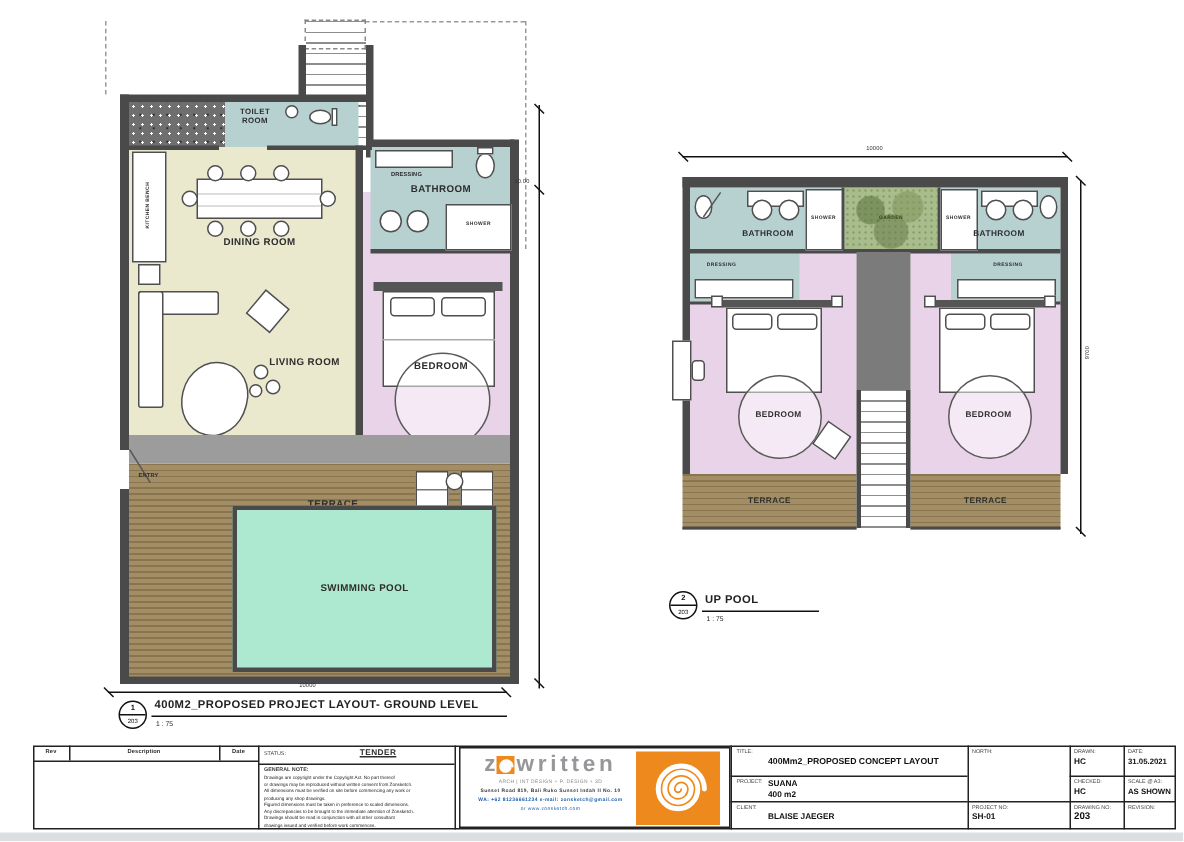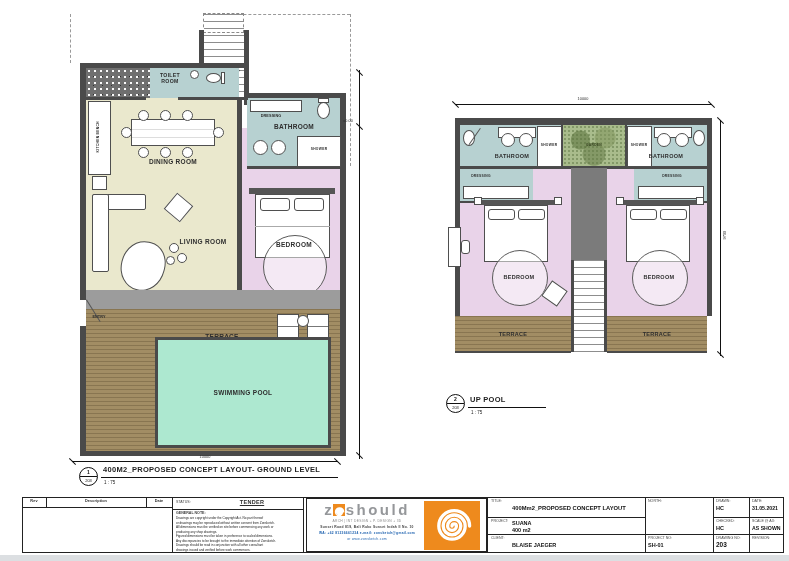--- a/index.html
+++ b/index.html
@@ -137,21 +137,21 @@
   <div class="dim" style="left:359px;top:70px;width:1px;height:389px;"></div>
   <div class="tick" style="left:355px;top:72px;"></div>
   <div class="tick" style="left:355px;top:126px;"></div>
   <div class="tick" style="left:355px;top:455px;"></div>
   <div class="lbl sm" style="left:348px;top:119px;font-weight:400;">±0.00</div>
 
   <div class="callout" style="left:79px;top:467px;">
     <div class="c-num">1</div>
     <div class="c-sheet">203</div>
   </div>
-  <div class="vtitle" style="left:103px;top:465px;">400M2_PROPOSED CONCEPT LAYOUT- GROUND LEVEL</div>
+  <div class="vtitle" style="left:103px;top:465px;">400M2_PROPOSED PROJECT LAYOUT- GROUND LEVEL</div>
   <div class="abs" style="left:101px;top:477px;width:237px;height:1px;background:#111;"></div>
   <div class="vscale" style="left:104px;top:480px;">1 : 75</div>
 
   <div class="dim" style="left:455px;top:104px;width:257px;height:1px;"></div>
   <div class="tick" style="left:451px;top:104px;"></div>
   <div class="tick" style="left:707px;top:104px;"></div>
   <div class="lbl sm" style="left:583px;top:97px;font-weight:400;">10000</div>
 
   <div class="floor" style="left:460px;top:168px;width:111px;height:148px;background:#e9d3e9;"></div>
   <div class="floor" style="left:607px;top:168px;width:100px;height:148px;background:#e9d3e9;"></div>
@@ -264,21 +264,21 @@
   <div class="note" style="left:176px;top:547.5px;">drawings issued and verified before work commences.</div>
 
   <div class="abs" style="left:306px;top:498px;width:181px;height:54px;border:1px solid #222;background:#fff;"></div>
   <div class="abs" style="left:312px;top:501px;width:110px;height:17px;display:flex;align-items:center;justify-content:center;">
     <span style="font-size:15px;font-weight:700;color:#95979a;line-height:1;">z</span>
     <span class="abs" style="position:static;display:inline-block;width:12px;height:12px;background:#ee8a1d;margin:0 1px;">
       <svg viewBox="0 0 60 60" width="12" height="12">
           <path d="M30 30 a3 3 0 0 1 6 0 a6 6 0 0 1 -12 0 a9 9 0 0 1 18 0 a12 12 0 0 1 -24 0 a15 15 0 0 1 30 0 a18 18 0 0 1 -36 0 a21 21 0 0 1 42 0" fill="none" stroke="#fff" stroke-width="6" stroke-linecap="round"></path>
         </svg>
     </span>
-    <span style="font-size:15px;font-weight:700;color:#95979a;letter-spacing:2.5px;line-height:1;">should</span>
+    <span style="font-size:15px;font-weight:700;color:#95979a;letter-spacing:2.5px;line-height:1;">written</span>
   </div>
   <div class="lbl xs" style="left:367px;top:520px;color:#8a8a8a;font-weight:400;">ARCH | INT DESIGN + P. DESIGN + 3D</div>
   <div class="lbl xs" style="left:367px;top:526px;color:#3a3a3a;">Sunset Road 819, Bali Ruko Sunset Indah II No. 10</div>
   <div class="lbl xs" style="left:367px;top:532px;color:#1a5fae;">WA: +62 81236661234  e-mail: zonsketch@gmail.com</div>
   <div class="lbl xs" style="left:367px;top:538px;color:#1a5fae;font-weight:400;">or www.zonsketch.com</div>
   <div class="abs" style="left:424px;top:501px;width:56px;height:49px;background:#ee8a1d;display:flex;align-items:center;justify-content:center;">
     <svg viewBox="0 0 60 60" width="44" height="44">
         <path d="M30 30 a3 3 0 0 1 6 0 a6 6 0 0 1 -12 0 a9 9 0 0 1 18 0 a12 12 0 0 1 -24 0 a15 15 0 0 1 30 0 a18 18 0 0 1 -36 0 a21 21 0 0 1 42 0" fill="none" stroke="#fff" stroke-width="4.5" stroke-linecap="round"></path>
       </svg>
   </div>

